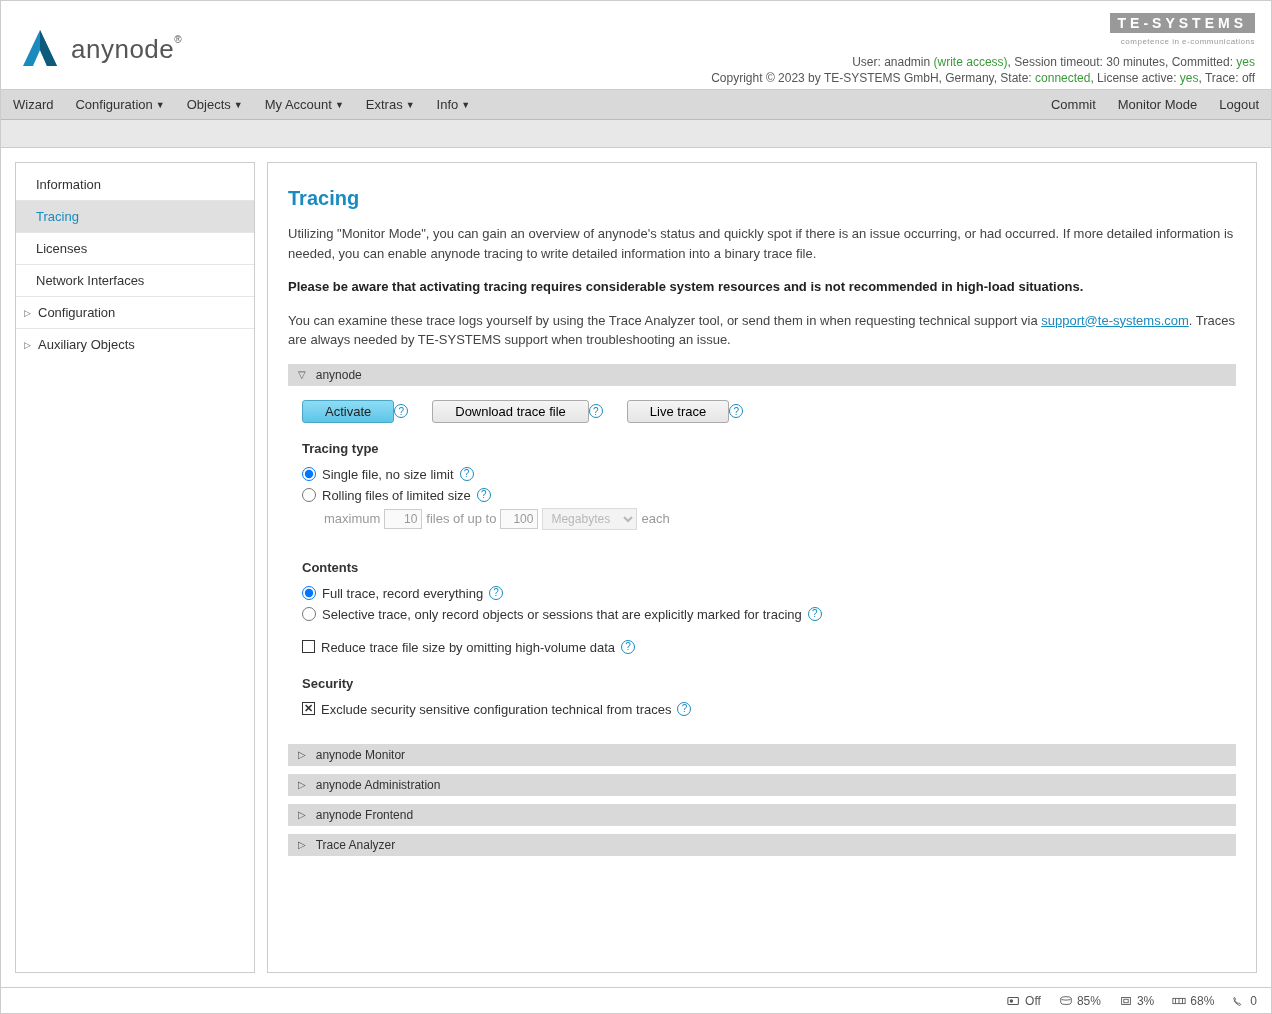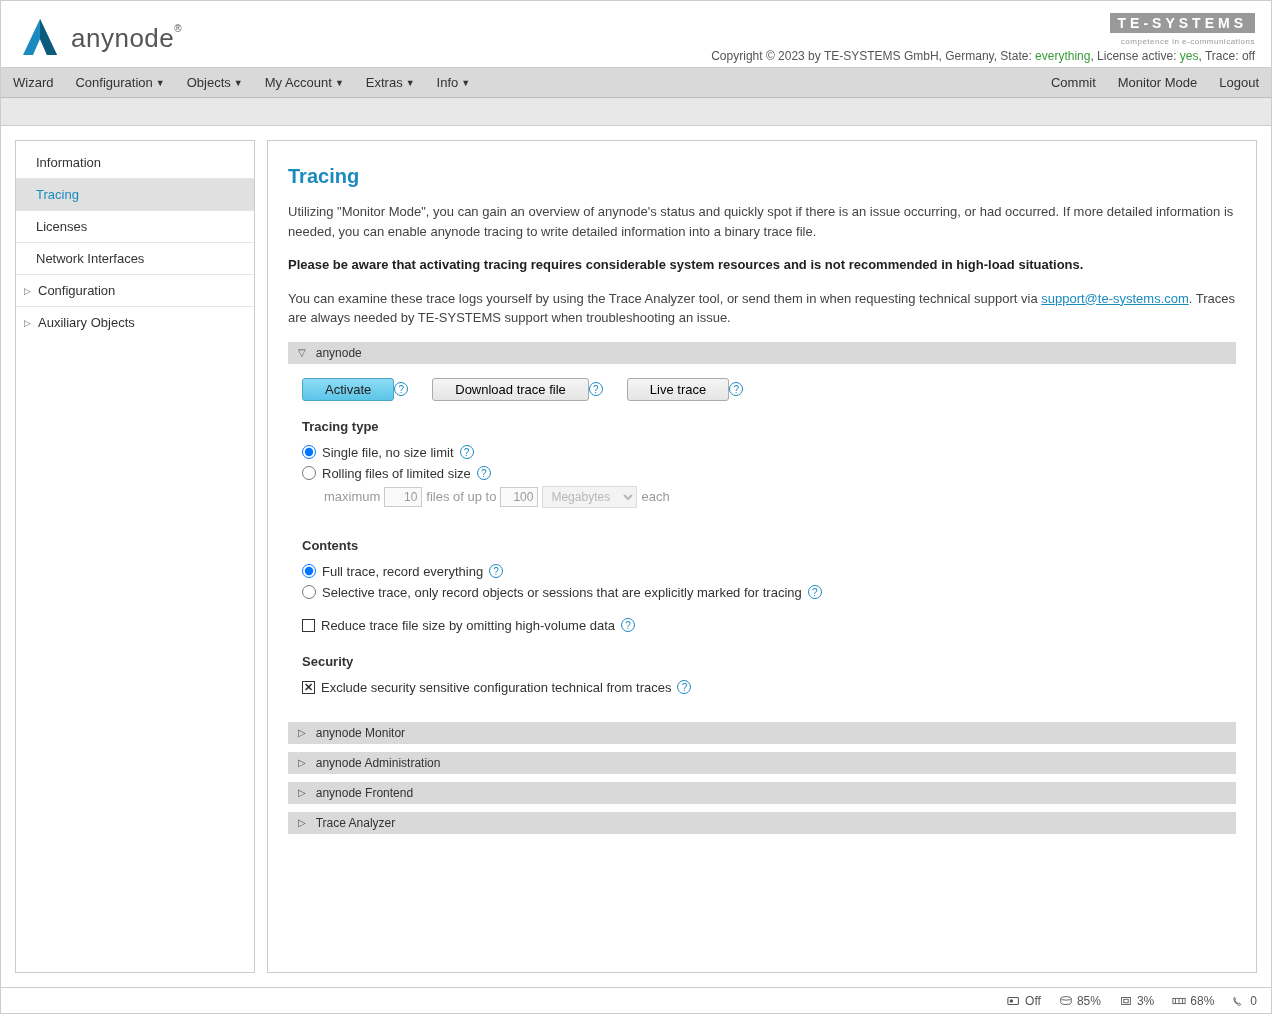--- a/index.html
+++ b/index.html
@@ -32,21 +32,21 @@
   .main a { color: #1a8bbf; text-decoration: underline; }
   .panel-head { background: #d9d9d9; padding: 4px 10px; font-size: 12px; color: #333; margin-bottom: 14px; display: flex; align-items: center; gap: 10px; cursor: pointer; }
   .panel-head.collapsed { margin-bottom: 8px; }
   .expander { font-size: 10px; color: #555; }
   .btn-row { display: flex; gap: 24px; align-items: center; margin-bottom: 18px; padding-left: 14px;}
   .btn-group { display: flex; align-items: center; }
   .btn { border: 1px solid #aaa; background: linear-gradient(#f5f5f5,#e5e5e5); padding: 3px 22px; border-radius: 3px; font-size: 13px; cursor: pointer; min-width: 90px; text-align: center;}
   .btn.primary { background: linear-gradient(#8edcf5,#5cc5e8); border-color: #4aa6c4; color: #222; }
   .help { width: 14px; height: 14px; border: 1.2px solid #1a8bbf; border-radius: 50%; display: inline-flex; align-items: center; justify-content: center; font-size: 10px; color: #1a8bbf; cursor: pointer; }
   .section-label { font-weight: bold; font-size: 13px; margin: 6px 0 8px 14px; color: #333; }
-  .radio-row, .check-row { display: flex; align-items: center; gap: 6px; padding: 3px 0 3px 14px; font-size: 13px; color: #333; }
+  .radio-row, .check-row { display: flex; align-items: flex-start; gap: 6px; padding: 3px 0 3px 14px; font-size: 13px; color: #333; }
   .radio-row input[type=radio], .check-row input[type=checkbox] { width: 14px; height: 14px; }
   .sub-controls { padding-left: 36px; display: flex; align-items: center; gap: 4px; color: #999; font-size: 13px; margin: 2px 0 12px 0; }
   .sub-controls input[type=text] { width: 38px; text-align: right; border: 1px solid #ccc; padding: 2px 4px; font-size: 12px; color: #999; }
   .sub-controls select { border: 1px solid #ccc; padding: 2px 4px; font-size: 12px; color: #999; width: 95px; }
   .check-row .cbx { width: 13px; height: 13px; border: 1.5px solid #333; display: inline-flex; align-items: center; justify-content: center; font-size: 11px; font-weight: bold; }
   .panel-block { margin-bottom: 6px; }
   .spacer-v { height: 12px; }
   .footer { border-top: 1px solid #ccc; height: 26px; display: flex; justify-content: flex-end; align-items: center; gap: 18px; padding: 0 14px; font-size: 12px; color: #555; background: #fff; }
   .footer .stat { display: flex; align-items: center; gap: 4px; }
   .ico { width: 14px; height: 12px; display: inline-block; }
@@ -62,22 +62,25 @@
         <path d="M23 4 L40 40 L30 40 L23 24 L16 40 L6 40 Z" fill="#1a8bbf"></path>
         <path d="M23 4 L40 40 L30 40 L23 24 Z" fill="#0d5a7a"></path>
       </svg>
       <span class="brand"><span>anynode</span><span class="regmark">®</span></span>
     </div>
     <div class="header-right">
       <div>
         <span class="tesys-logo">TE-SYSTEMS</span><br>
         <span class="tesys-sub">competence in e-communications</span>
       </div>
+      <div class="status-line">
+        <span>User: </span><span>anadmin</span><span class="green"> (write access)</span><span>, Session timeout: 30 minutes, Committed: </span><span class="green">yes</span>
+      </div>
       <div class="copy-line">
-        <span>Copyright © 2023 by TE-SYSTEMS GmbH, Germany, State: </span><span class="green">everything</span><span>, License active: </span><span class="green">yes</span><span>, Trace: </span><span>off</span>
+        <span>Copyright © 2023 by TE-SYSTEMS GmbH, Germany, State: </span><span class="green">connected</span><span>, License active: </span><span class="green">yes</span><span>, Trace: </span><span>off</span>
       </div>
     </div>
   </div>
 
   <div class="menubar">
     <div class="left">
       <span class="menu-item">Wizard</span>
       <span class="menu-item">
           <span>Configuration</span> 
           <span class="caret">▼</span>

